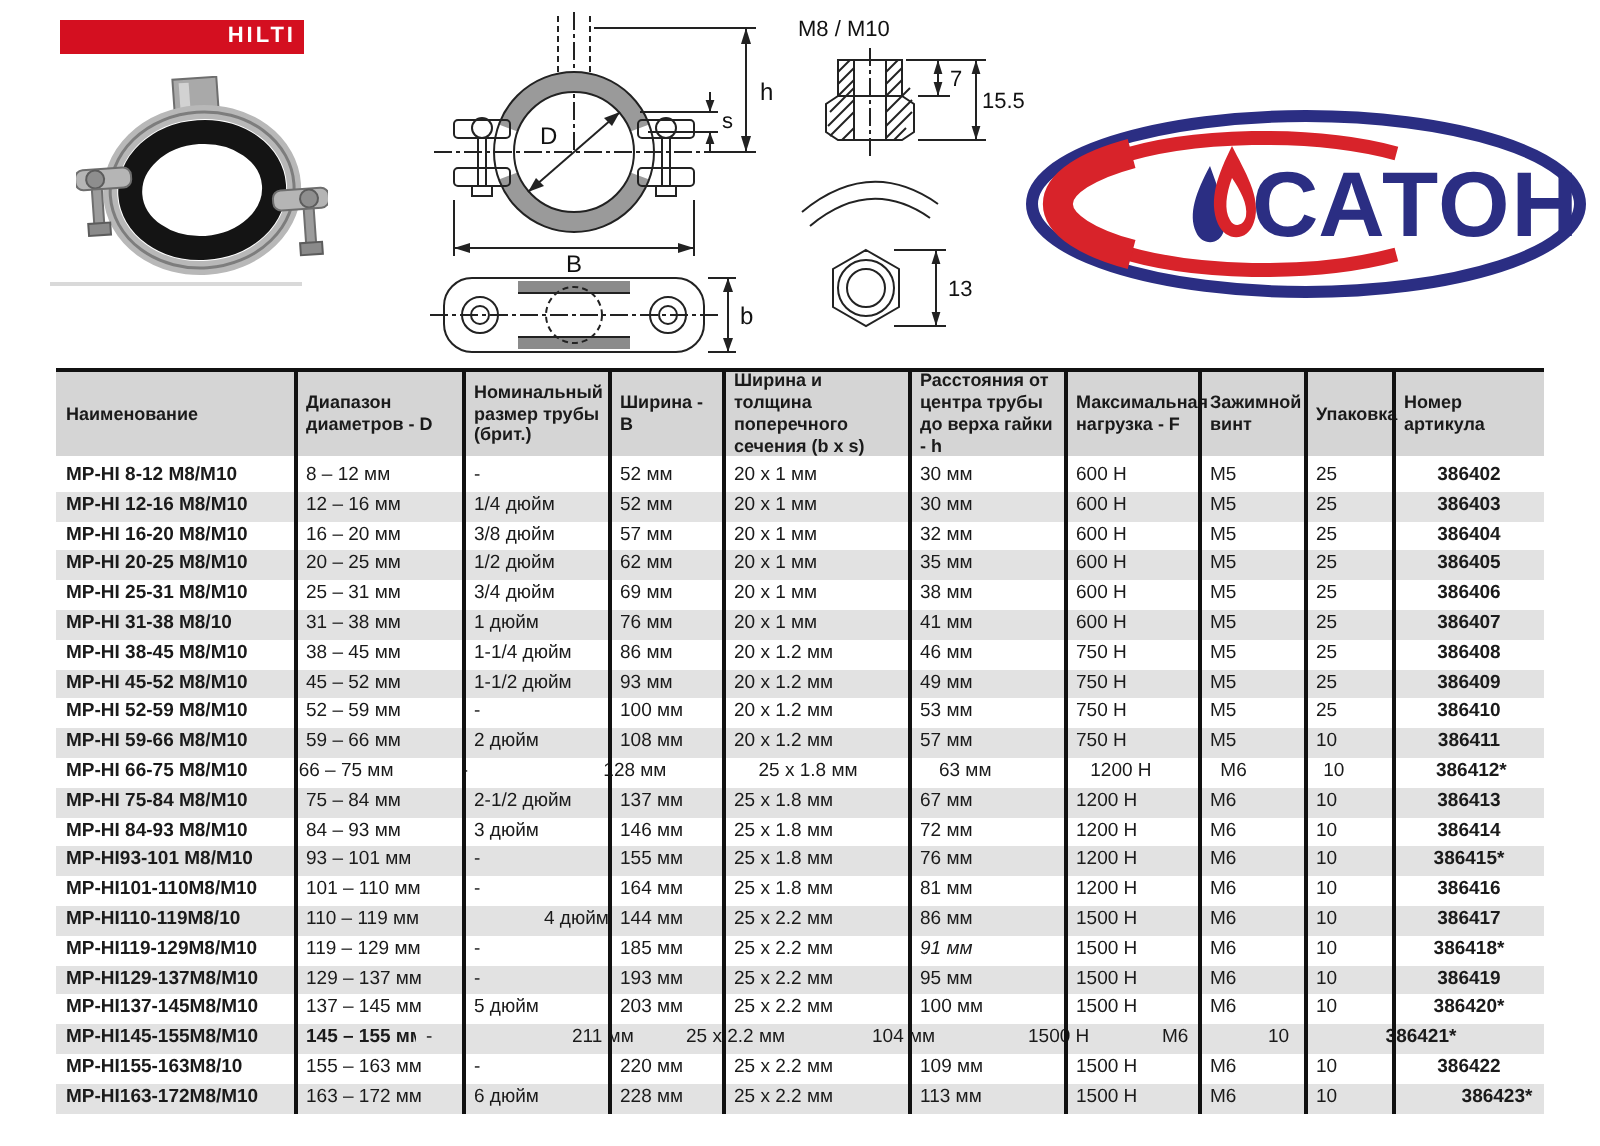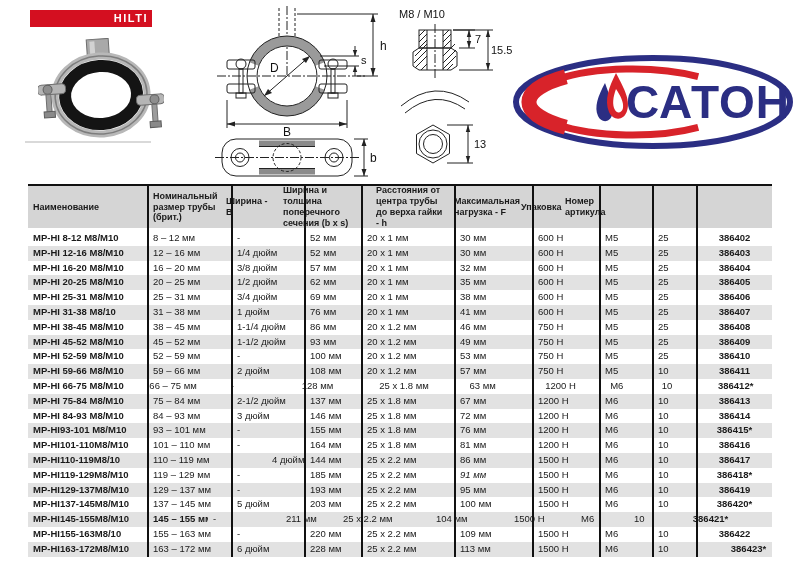--- a/index.html
+++ b/index.html
@@ -218,25 +218,27 @@
       <path d="M93,28 C86,41 82,52 86,61 C89,68 98,68 100,60 C102,52 97,39 93,28 Z" fill="#2b2e83"></path>
       <path d="M104,18 C97,32 92,45 97,57 C101,66 112,66 115,56 C119,44 110,30 104,18 Z" fill="#d8232a"></path>
       <path d="M104,34 C101,42 100,50 103,55 C105,59 110,58 111,53 C112,47 108,40 104,34 Z" fill="#ffffff"></path>
     </g>
     <text x="196" y="63" text-anchor="middle" font-size="46" font-weight="bold" letter-spacing="1" fill="#2b2e83">САТОН</text>
   </svg>
 
   <div class="table">
     <div class="thead">
         <div class="th" style="width: 120px;">Наименование</div>
+        <div class="th" style="width: 84px;">Диапазон диаметров - D</div>
         <div class="th" style="width: 73px;">Номинальный размер трубы (брит.)</div>
         <div class="th" style="width: 57px;">Ширина - B</div>
         <div class="th" style="width: 93px;">Ширина и толщина поперечного сечения (b x s)</div>
         <div class="th" style="width: 78px;">Расстояния от центра трубы до верха гайки - h</div>
         <div class="th" style="width: 67px;">Максимальная нагрузка - F</div>
+        <div class="th" style="width: 53px;">Зажимной винт</div>
         <div class="th" style="width: 44px;">Упаковка</div>
         <div class="th" style="width: 75px;">Номер артикула</div>
       </div>
     <div>
         <div class="tr">
           <div class="td c0" style="width: 120px;">MP-HI 8-12 M8/M10</div>
           <div class="td c1" style="width: 84px;">8 – 12 мм</div>
           <div class="td c2" style="width: 73px;">-</div>
           <div class="td c3" style="width: 57px;">52 мм</div>
           <div class="td c4" style="width: 93px;">20 x 1 мм</div>

